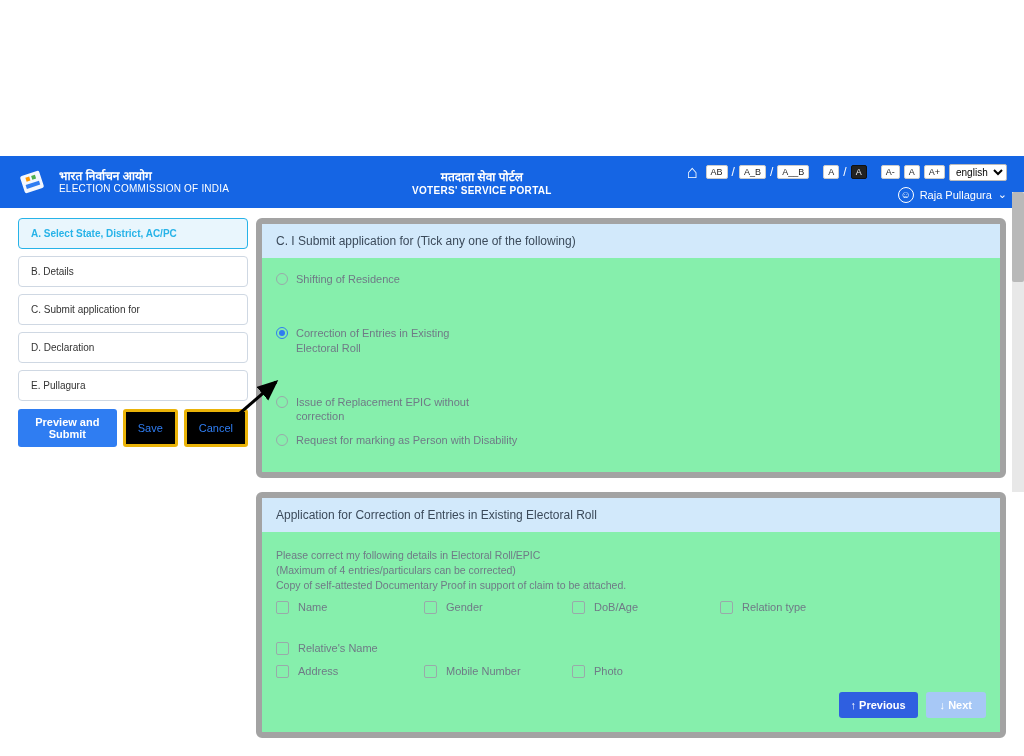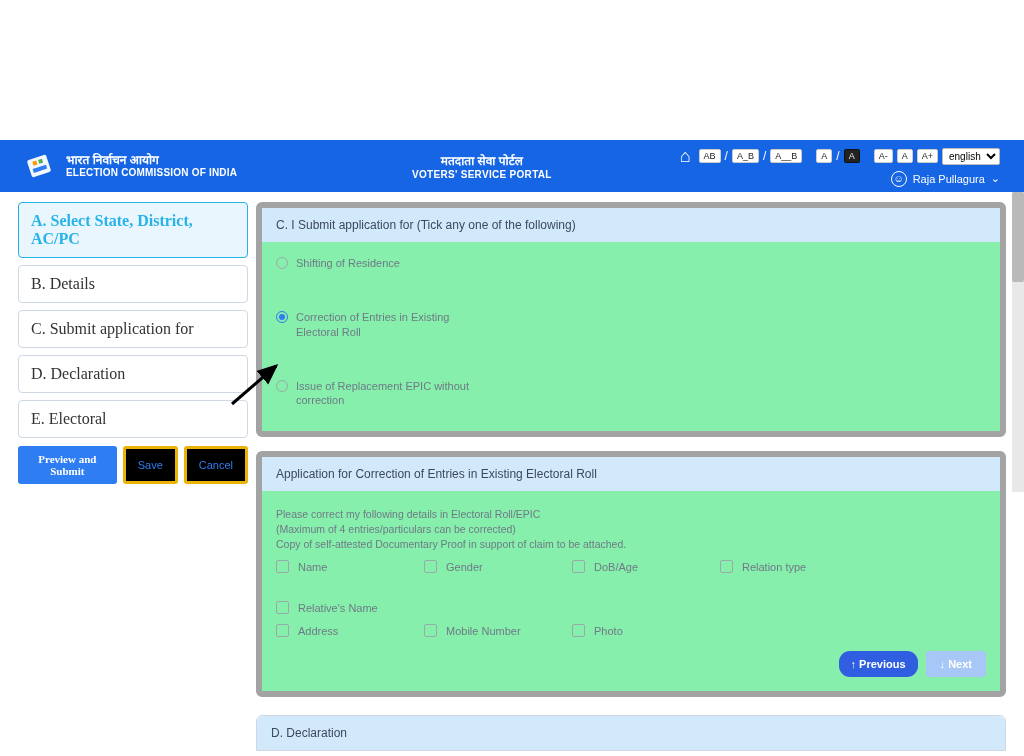--- a/index.html
+++ b/index.html
@@ -3,67 +3,68 @@
 <meta charset="utf-8">
 <style>
   * { box-sizing: border-box; margin: 0; padding: 0; }
   body { font-family: Arial, sans-serif; background: #fff; color: #333; font-size: 12px; }
   .topspace { height: 140px; }
   .header {
     background: #1565e4;
     color: #fff;
     display: flex;
     align-items: center;
-    padding: 8px 24px;
+    padding: 8px 17px;
     height: 52px;
     position: relative;
+    margin-top: 16px;
   }
   .logo-block { display: flex; align-items: center; gap: 12px; flex: 0 0 260px; }
   .logo-icon { width: 30px; height: 30px; transform: rotate(-18deg); display:flex; align-items:center; justify-content:center; }
   .logo-icon svg { width:30px; height:30px; }
   .logo-text { display: flex; flex-direction: column; line-height: 1.2; }
   .logo-text .hi { font-size: 12px; font-weight:600; }
-  .logo-text .en { font-size: 10px; font-weight:700; letter-spacing: .2px; }
+  .logo-text .en { font-size: 10px; font-weight:400; letter-spacing: .2px; }
   .center-title { flex:1; text-align:center; }
   .center-title .hi { font-size:12px; font-weight:600; }
   .center-title .en { font-size:10px; font-weight:700; letter-spacing:.3px; }
   .right-tools { display:flex; flex-direction:column; gap:4px; align-items:flex-end; }
   .right-tools-row { display:flex; gap:4px; align-items:center; }
   .tool-chip { background:#fff; color:#222; border:1px solid #ccc; border-radius:2px; font-size:9px; padding:1px 4px; cursor:pointer; line-height:1.2; display:inline-flex; align-items:center; }
   .tool-chip.dark { background:#222; color:#eee; border-color:#111; }
   .home-ic { color:#fff; font-size:18px; cursor:pointer; margin-right:4px; }
   .lang-select { border:1px solid #bbb; border-radius:2px; font-size:10px; padding:1px 2px; background:#fff; }
   .user-pill { display:flex; gap:6px; align-items:center; color:#fff; font-size:11px; cursor:pointer; }
   .user-av { width:16px; height:16px; border:1.5px solid #fff; border-radius:50%; display:inline-flex; align-items:center; justify-content:center; font-size:10px; }
   
   .main-wrap { display:flex; padding: 10px 18px 0 18px; gap:8px; align-items:flex-start; position:relative; }
   .sidebar { width: 230px; flex:0 0 230px; }
   .step {
     border:1px solid #cfd8e3; border-radius:4px; background:#fff;
-    padding:9px 12px; margin-bottom:7px; font-size:16px; color:#333; cursor:pointer;font-family:Liberation Serif, serif;
+    padding:9px 12px; margin-bottom:7px; font-size:10px; color:#333; cursor:pointer;
   }
   .step.active { border:1.5px solid #27b3e8; background:#e9f6fd; color:#27b3e8; font-weight:600; }
   .side-actions { display:flex; gap:6px; margin-top:8px; }
-  .btn-primary { background:#2f7df2; color:#fff; border:none; border-radius:3px; padding:7px 10px; font-size:11px; font-weight:600; cursor:pointer;font-family:Liberation Serif, serif; }
+  .btn-primary { background:#2f7df2; color:#fff; border:none; border-radius:3px; padding:7px 10px; font-size:11px; font-weight:600; cursor:pointer; }
   .btn-outline { background:#000000; color:#2f7df2; border:3px solid #eab308; border-radius:3px; padding:7px 12px; font-size:11px; cursor:pointer; }
   .content { flex:1; display:flex; flex-direction:column; gap:14px; }
   .card { border:6px solid #a3a3a3; border-radius:6px; background:#86efac; overflow:hidden; }
   .card-header { background:#d2e9fb; padding:10px 14px; font-size:12px; color:#3b4a5a; font-weight:500; }
   .card-body { padding:14px 14px 14px 14px; }
   .radio-row { display:flex; gap:40px; flex-wrap:wrap; margin-bottom:10px;flex-direction:column; }
   .radio-item { display:flex; align-items:flex-start; gap:8px; width:200px; cursor:pointer; color:#6f7a86; font-size:11px; line-height:1.3; }
   .radio-item .rb { width:12px; height:12px; border:1.5px solid #9aa; border-radius:50%; flex:0 0 12px; margin-top:1px; position:relative; }
   .radio-item.sel .rb { border-color:#2f7df2; }
   .radio-item.sel .rb::after { content:''; position:absolute; left:2px; top:2px; width:6px; height:6px; border-radius:50%; background:#2f7df2; }
   .small-note { font-size:10.5px; color:#6f7a86; margin:3px 0; }
   .checkbox-row { display:flex; gap:28px; flex-wrap:wrap; margin-top:10px; }
   .check-item { display:flex; align-items:center; gap:9px; width:120px; cursor:pointer; font-size:11px; color:#6f7a86; }
   .check-item .cb { width:13px; height:13px; border:1.5px solid #9aa; border-radius:2px; flex:0 0 13px; }
   .card-footer { display:flex; justify-content:flex-end; gap:8px; padding:0 14px 14px 0; }
-  .btn-prev { background:#2f5fe0; color:#fff; border:none; border-radius:11px; padding:7px 12px; font-size:11px; font-weight:600; cursor:pointer; }
+  .btn-prev { background:#2f5fe0; color:#fff; border:none; border-radius:3px; padding:7px 12px; font-size:11px; font-weight:600; cursor:pointer; }
   .btn-next { background:#a7c8f6; color:#fff; border:none; border-radius:3px; padding:7px 14px; font-size:11px; font-weight:600; cursor:not-allowed; }
   .d-section { margin-top:4px; margin-bottom:20px; border:1px solid #cfd8e3; border-radius:6px 6px 0 0; }
   .d-section .card-header { border-radius:6px 6px 0 0; }
   .arrow {
     position:absolute; left:228px; top:168px; pointer-events:none;
   }
   
   .scroll-faux { position:fixed; right:0; top:192px; width:12px; height:300px; background:#e8e8e8; }
   .scroll-faux .thumb { position:absolute; top:0; width:12px; height:90px; background:#b9b9b9; border-radius:2px; }
 </style>
@@ -119,21 +120,21 @@
   </div>
 </div>
 
 <div class="main-wrap">
 
   <div class="sidebar">
     <div class="step active">A. Select State, District, AC/PC</div>
     <div class="step">B. Details</div>
     <div class="step">C. Submit application for</div>
     <div class="step">D. Declaration</div>
-    <div class="step">E. Electoral</div>
+    <div class="step">E. Pullagura</div>
     <div class="side-actions">
       <button class="btn-primary">Preview and Submit</button>
       <button class="btn-outline">Save</button>
       <button class="btn-outline">Cancel</button>
     </div>
   </div>
 
   <div class="content">
 
     <div class="card">
@@ -144,20 +145,26 @@
             <span class="rb"></span>
             <span>Shifting of Residence</span>
           </label>
           <label class="radio-item sel">
             <span class="rb"></span>
             <span>Correction of Entries in Existing Electoral Roll</span>
           </label>
           <label class="radio-item">
             <span class="rb"></span>
             <span>Issue of Replacement EPIC without correction</span>
+          </label>
+        </div>
+        <div class="radio-row">
+          <label class="radio-item" style="width:auto">
+            <span class="rb"></span>
+            <span>Request for marking as Person with Disability</span>
           </label>
         </div>
       </div>
     </div>
 
     <div class="card">
       <div class="card-header">Application for Correction of Entries in Existing Electoral Roll</div>
       <div class="card-body">
         <div class="small-note">Please correct my following details in Electoral Roll/EPIC</div>
         <div class="small-note">(Maximum of 4 entries/particulars can be corrected)</div>

